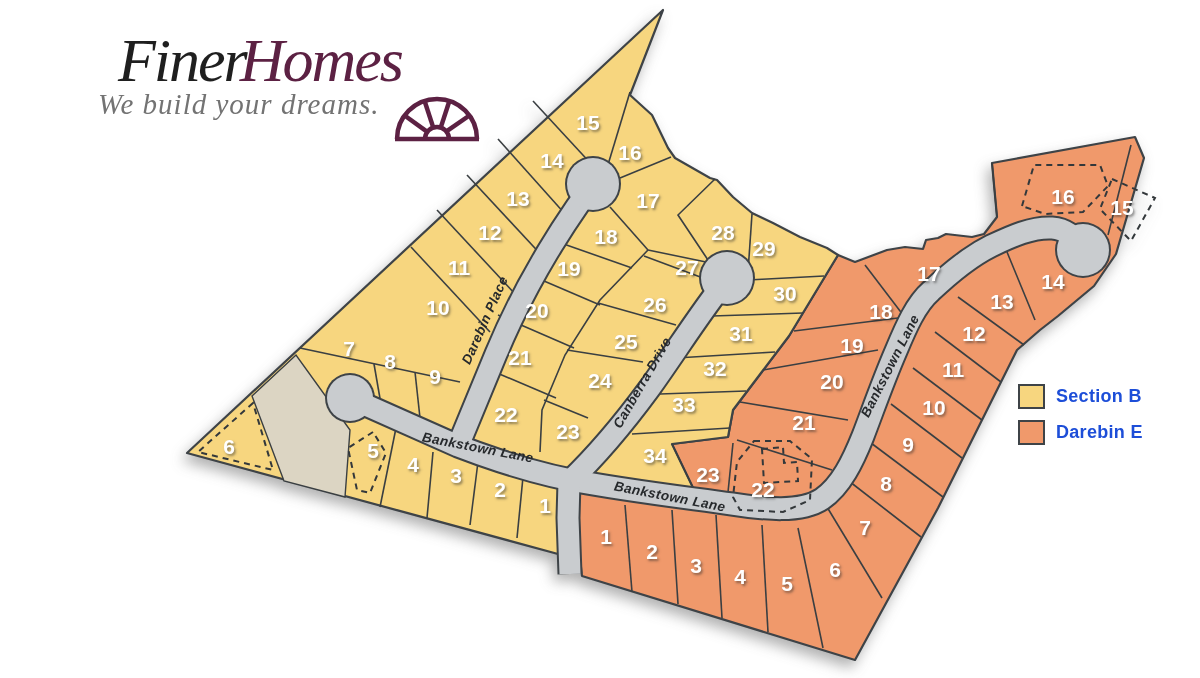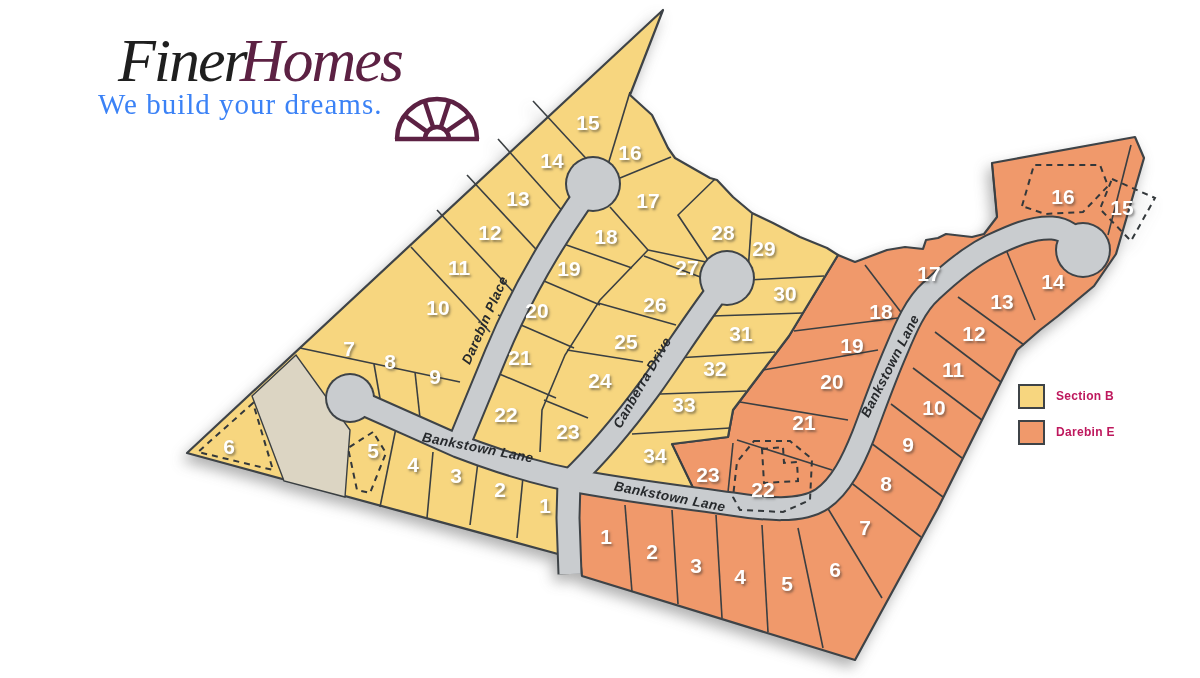--- a/index.html
+++ b/index.html
@@ -16,28 +16,28 @@
   .fan{position:absolute;left:296px;top:54px;}
   
   #plat{position:absolute;left:0;top:0;filter:drop-shadow(-4px 7px 7px rgba(60,60,60,0.40));}
   .lot-num{font-family:"Liberation Sans",sans-serif;font-weight:bold;font-size:21px;fill:#fff;
            text-shadow:1.5px 2px 2.5px rgba(40,40,40,.5);}
   .street{font-family:"Liberation Sans",sans-serif;font-weight:bold;font-style:italic;font-size:13.5px;fill:#26292c;letter-spacing:.4px;}
   
   .legend{position:absolute;left:1018px;top:383px;}
   .legend-row{display:flex;align-items:center;margin-bottom:10px;height:26px;}
   .legend-swatch{width:27px;height:25px;border:2px solid #3e4347;box-sizing:border-box;margin-right:11px;}
-  .legend-label{font-size:12px;font-weight:bold;color:#be185d;letter-spacing:.3px;text-align:center;}
+  .legend-label{font-size:18px;font-weight:bold;color:#1d4ed8;letter-spacing:.3px;text-align:center;}
 </style>
 </head>
 <body>
 
 <div class="logo">
   <div class="logo-title"><span class="p1" style="color: rgb(31, 31, 31);">Finer</span><span class="p2" style="color: rgb(92, 33, 67); font-family: Liberation Serif, serif;">Homes</span></div>
-  <div class="logo-tagline" style="color: #3b82f6;">We build your dreams.</div>
+  <div class="logo-tagline" style="color: #737373; font-style: italic;">We build your dreams.</div>
   <svg class="fan" width="86" height="62" viewBox="0 0 86 62">
     <g fill="none" stroke="#5c2143" stroke-width="4.5">
       <path d="M 3,57 A 40,40 0 0 1 83,57"></path>
       <path d="M 1,57 L 85,57"></path>
       <path d="M 31,57 A 12,12 0 0 1 55,57"></path>
       <path d="M 51.7,49.9 L 75.4,33.5"></path>
       <path d="M 46.7,45.6 L 55.4,19"></path>
       <path d="M 39.3,45.6 L 30.6,19"></path>
       <path d="M 33.3,49.9 L 10.6,33.5"></path>
     </g>

